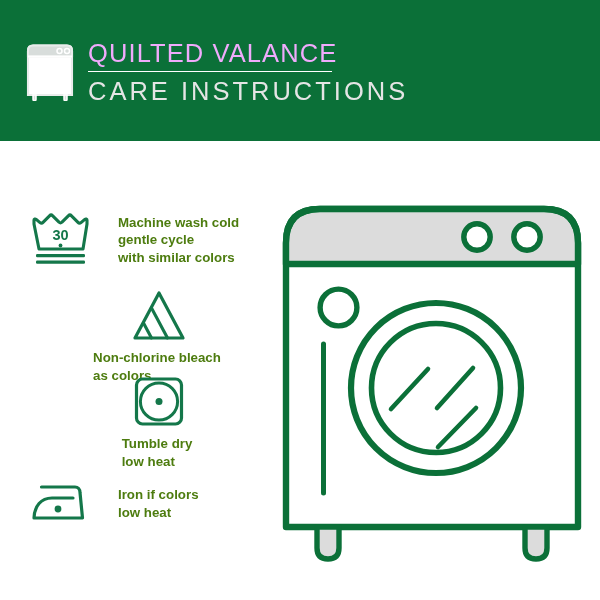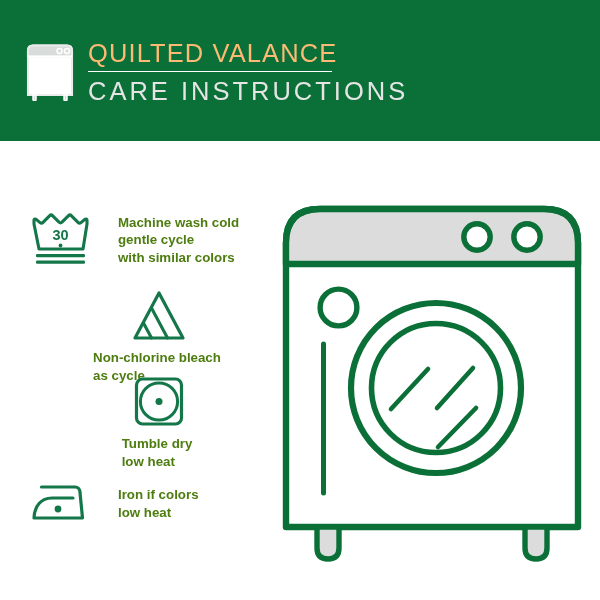--- a/index.html
+++ b/index.html
@@ -44,21 +44,21 @@
   }
 
   #header-titles {
     position: absolute;
     left: 88px;
     top: 38px;
     width: 470px;
   }
 
   .title-line1 {
-    color: #fdba74;
+    color: #f0abfc;
     font-size: 25.5px;
     letter-spacing: 1.1px;
     font-weight: 400;
     line-height: 30px;
     white-space: nowrap;
   }
 
   .title-rule {
     width: 244px;
     height: 1px;
@@ -212,21 +212,21 @@
         <svg viewBox="0 0 66 62" width="66" height="62" aria-hidden="true">
 
           <path d="M33 8 L57 53 L9 53 Z" fill="none" stroke="#14774a" stroke-width="3.2" stroke-linejoin="round"></path>
 
           <line x1="25.5" y1="23" x2="41.5" y2="53" stroke="#14774a" stroke-width="3.1" stroke-linecap="round"></line>
           <line x1="17.5" y1="38" x2="25.5" y2="53" stroke="#14774a" stroke-width="3.1" stroke-linecap="round"></line>
         </svg>
       </div>
       <div class="care-text">
         <span class="tline">Non-chlorine bleach</span>
-        <span class="tline">as cycle</span>
+        <span class="tline">as colors</span>
       </div>
     </div>
 
     <div class="care-row r2">
       <div class="care-symbol">
         <svg viewBox="0 0 66 62" width="66" height="62" aria-hidden="true">
           <rect x="10.5" y="8" width="45" height="45" rx="6" ry="6" fill="none" stroke="#14774a" stroke-width="3.2"></rect>
           <circle cx="33" cy="30.5" r="18.6" fill="none" stroke="#14774a" stroke-width="3.0"></circle>
           <circle cx="33" cy="30.5" r="3.5" fill="#14774a"></circle>
         </svg>

